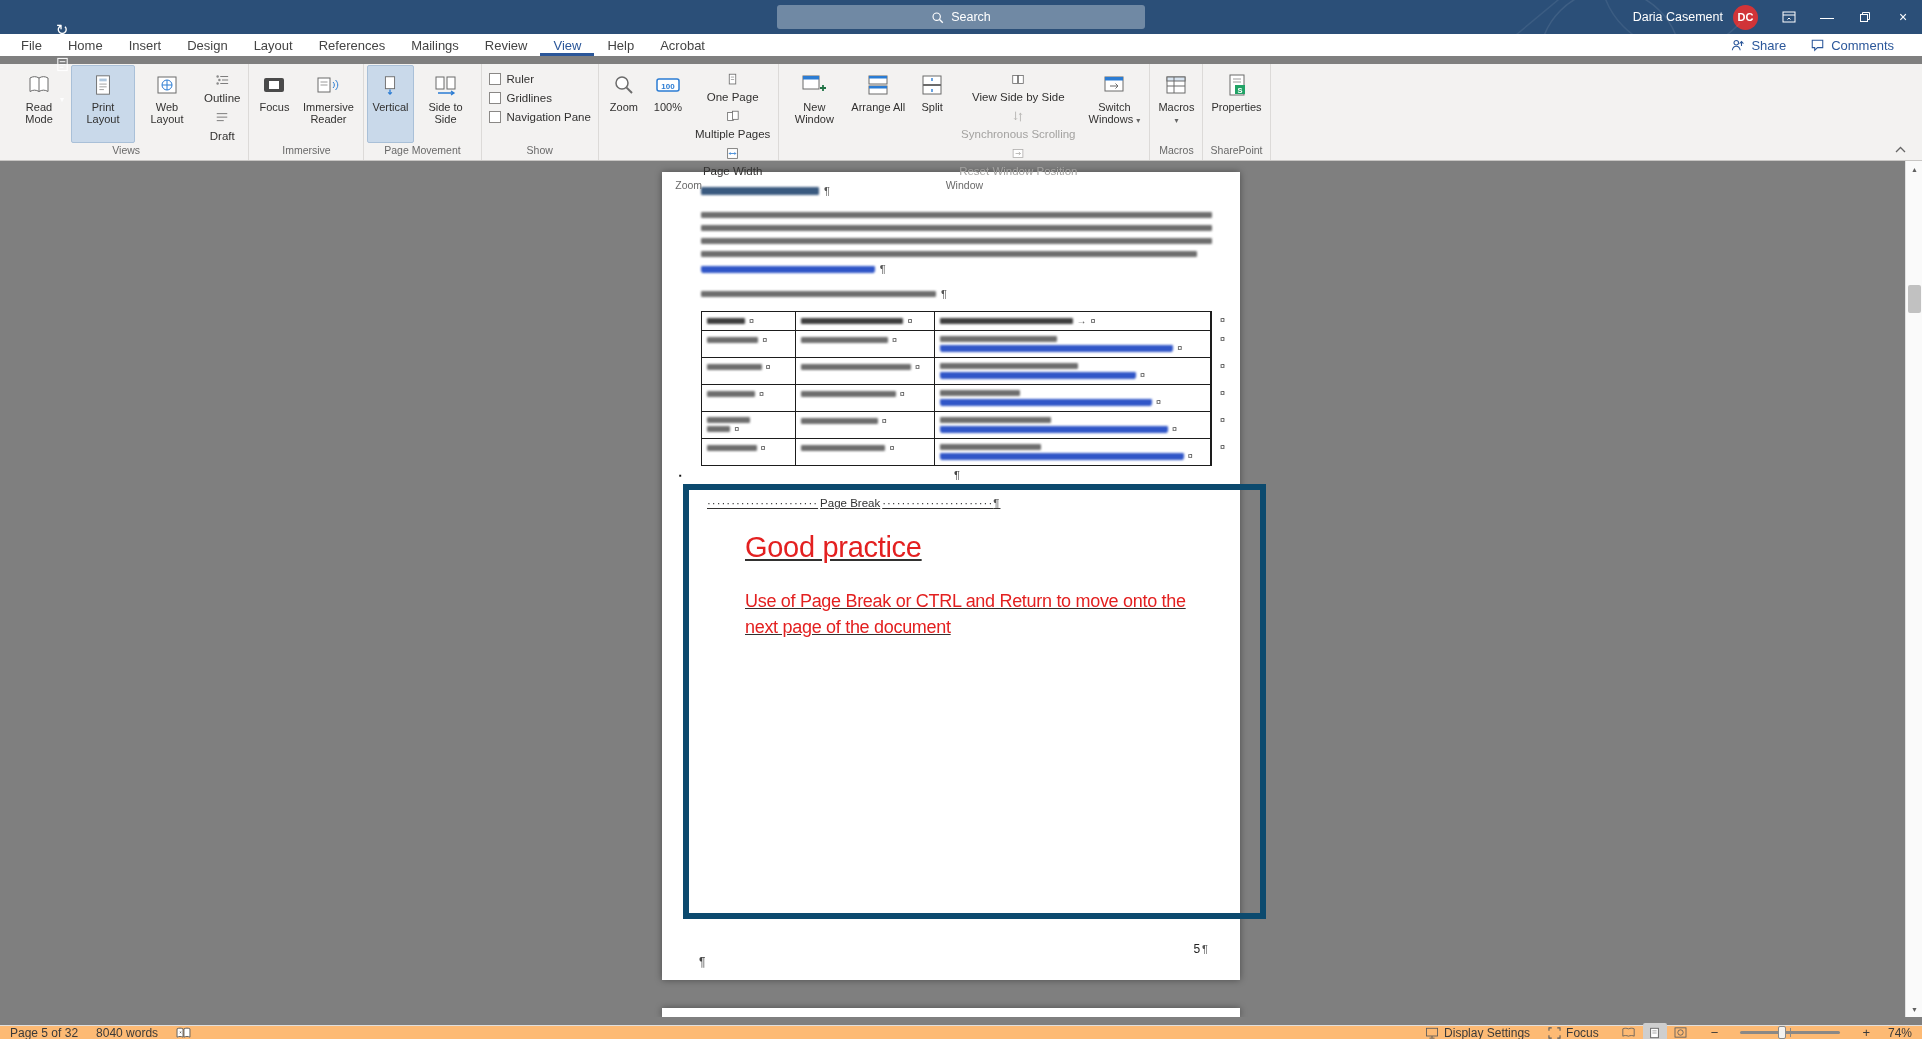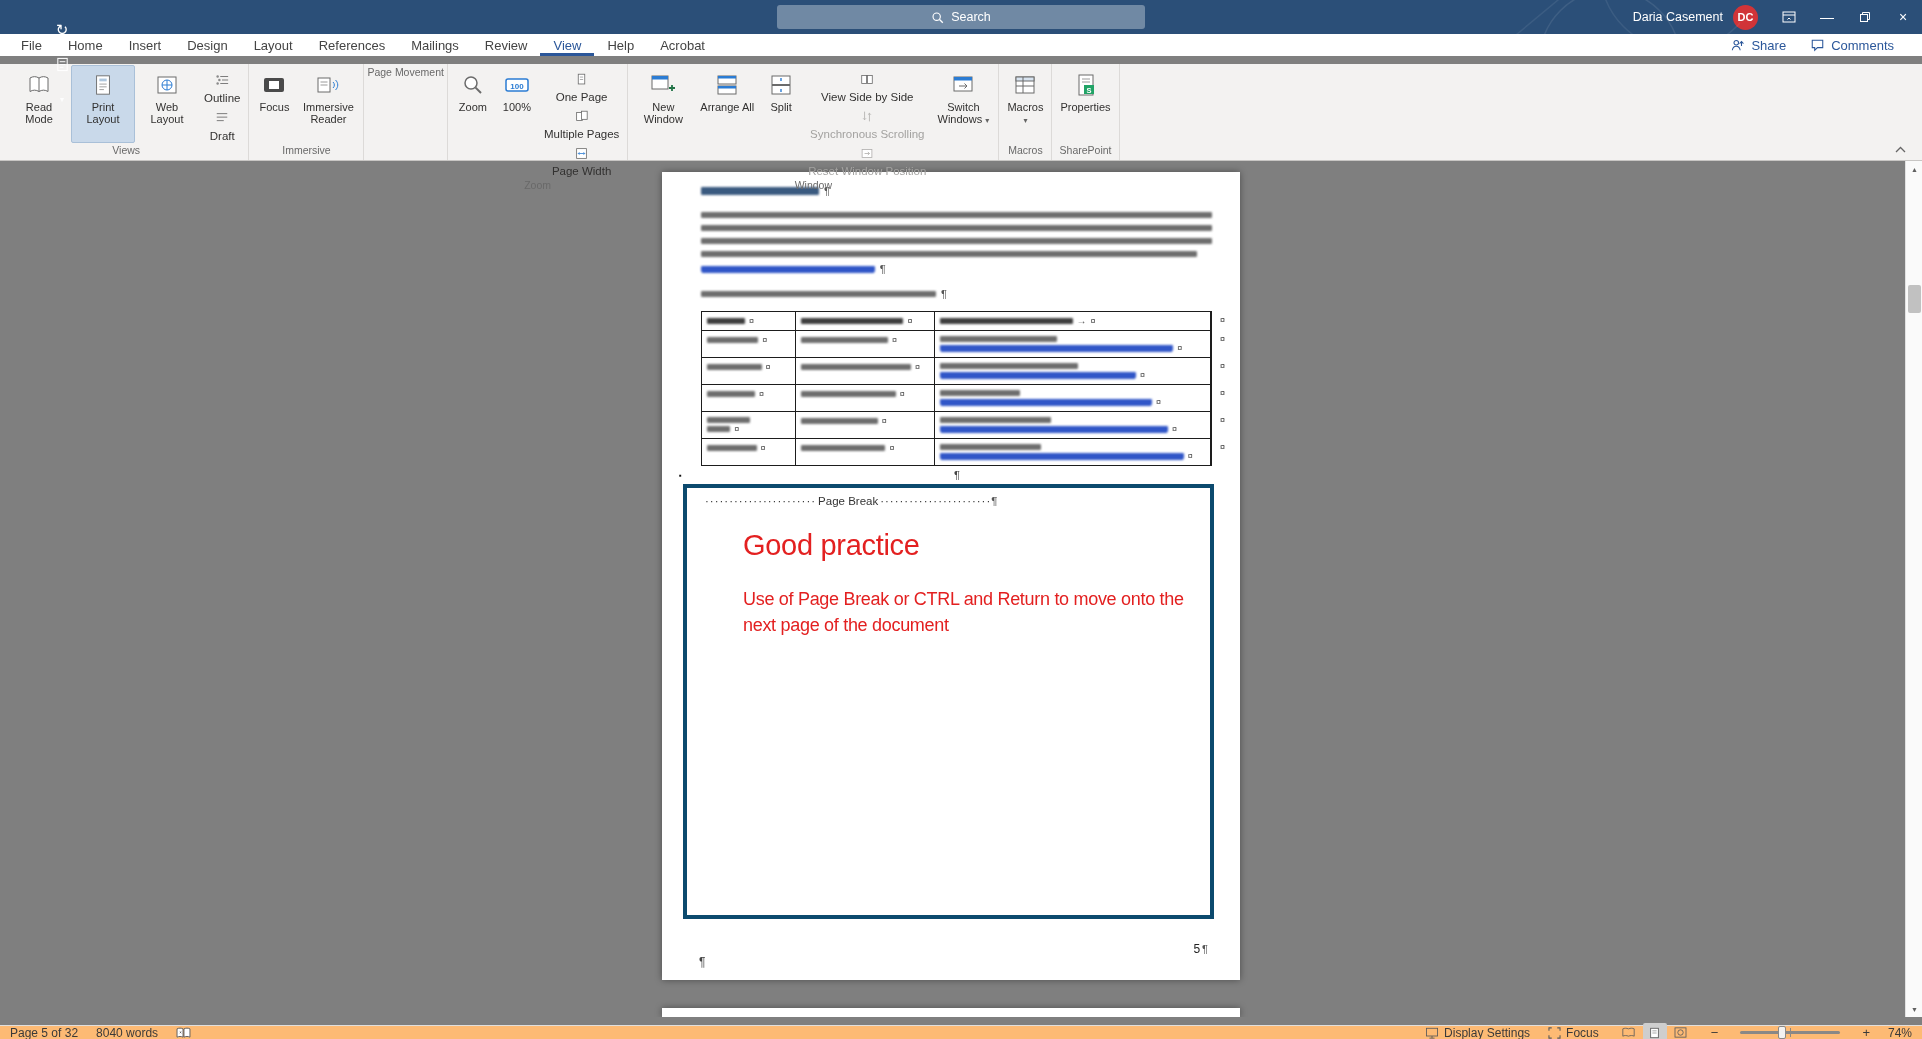--- a/index.html
+++ b/index.html
@@ -70,21 +70,21 @@
 .tcell:last-child{border-right:none;}
 .tline{display:flex;align-items:center;gap:4px;margin:2px 0;}
 .cellmark{font-size:9px;color:#444;filter:blur(.4px);line-height:8px;}
 .tabmark{font-size:10px;color:#555;line-height:8px;}
 .rowmark{position:absolute;right:-14px;top:3px;font-size:9px;color:#333;}
 
 .aftertable{position:relative;height:10px;margin-top:5px;}
 .anchor{position:absolute;left:-22px;top:0;font-size:8px;color:#111;}
 .aft-p{position:absolute;left:253px;top:-2px;font-size:11px;color:#444;}
 
-.redbox{margin-top:3px;margin-left:-18px;width:531px;height:435px;border:4px solid #0c4a6e;position:relative;}
+.redbox{margin-top:3px;margin-left:-18px;width:583px;height:435px;border:6px solid #0c4a6e;position:relative;text-decoration:underline;}
 .pbreak{padding:7px 0 0 18px;font-size:11.5px;color:#333;letter-spacing:1px;white-space:nowrap;}
 .pbreak .pb-label{letter-spacing:0;padding:0 2px;}
 .gp-title{margin:22px 0 0 56px;font-size:29px;color:#e32020;letter-spacing:-.3px;}
 .gp-body{margin:24px 0 0 56px;width:478px;font-size:18px;line-height:26px;color:#e32020;letter-spacing:-.3px;}
 
 .foot-left{position:absolute;left:37px;top:783px;font-size:12px;color:#444;}
 .foot-right{position:absolute;right:32px;top:770px;font-size:12px;color:#222;display:flex;gap:2px;align-items:center;}
 
 
 .vscroll{position:absolute;right:0;top:0;width:17px;height:100%;background:#fafafa;border-left:1px solid #e2e2e2;z-index:5;}
@@ -297,23 +297,63 @@
               <path d="M19.5 7c3 2.8 3 7.2 0 10" fill="none" stroke="#2b7cd3"></path>
             </svg>
           </span>
         <span class="blabel">Immersive Reader</span>
       </div>
     </div>
     <div class="glabel">Immersive</div>
   </div>
 
   <div class="rgroup">
+    <div class="rbuttons">
+      <div class="bigbtn selected">
+        <span class="ricon">
+            <svg width="22" height="24" viewBox="0 0 24 24">
+              <rect x="7" y="3" width="10" height="13" fill="#fff" stroke="#6b6b6b"></rect>
+              <path d="M12 17v5M10 20l2 2 2-2" fill="none" stroke="#2b7cd3" stroke-width="1.4"></path>
+            </svg>
+          </span>
+        <span class="blabel">Vertical</span>
+      </div>
+      <div class="bigbtn">
+        <span class="ricon">
+            <svg width="24" height="24" viewBox="0 0 24 24">
+              <rect x="2" y="4" width="8" height="12" fill="#fff" stroke="#6b6b6b"></rect>
+              <rect x="13" y="4" width="8" height="12" fill="#fff" stroke="#6b6b6b"></rect>
+              <path d="M4 20h16M17 18l3 2-3 2" fill="none" stroke="#2b7cd3" stroke-width="1.3"></path>
+            </svg>
+          </span>
+        <span class="blabel">Side to Side</span>
+      </div>
+    </div>
     <div class="glabel">Page Movement</div>
   </div>
 
+  <div class="rgroup">
+    <div class="rbuttons">
+      <div class="smallcol">
+        <div class="checkrow">
+            <span class="cbox"></span>
+            <span>Ruler</span>
+          </div>
+        <div class="checkrow">
+            <span class="cbox"></span>
+            <span>Gridlines</span>
+          </div>
+        <div class="checkrow">
+            <span class="cbox"></span>
+            <span>Navigation Pane</span>
+          </div>
+      </div>
+    </div>
+    <div class="glabel">Show</div>
+  </div>
 
   <div class="rgroup">
     <div class="rbuttons">
       <div class="bigbtn">
         <span class="ricon">
             <svg width="24" height="24" viewBox="0 0 24 24">
               <circle cx="10" cy="10" r="6" fill="#fff" stroke="#6b6b6b" stroke-width="1.5"></circle>
               <line x1="14.6" y1="14.6" x2="20" y2="20" stroke="#6b6b6b" stroke-width="2"></line>
             </svg>
           </span>

